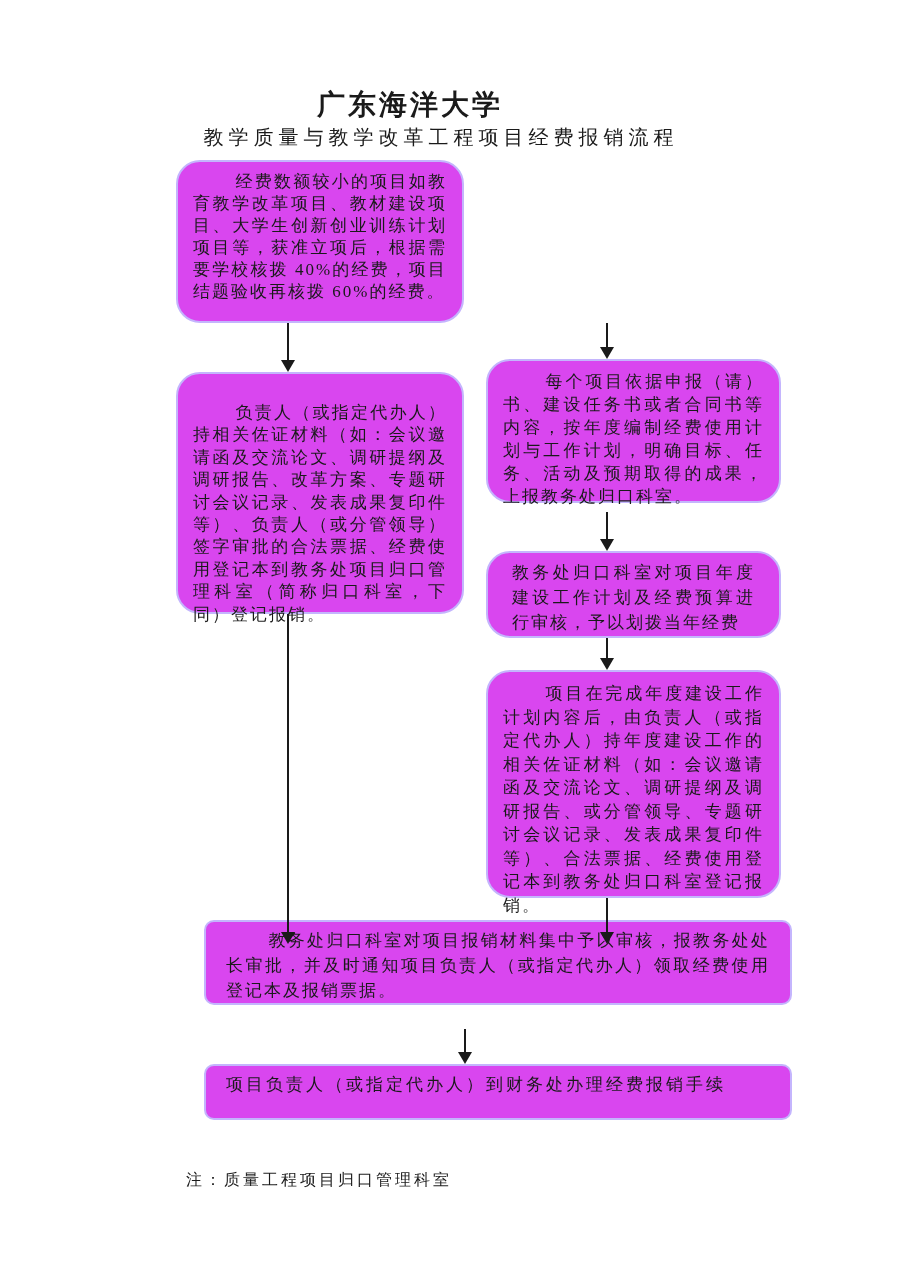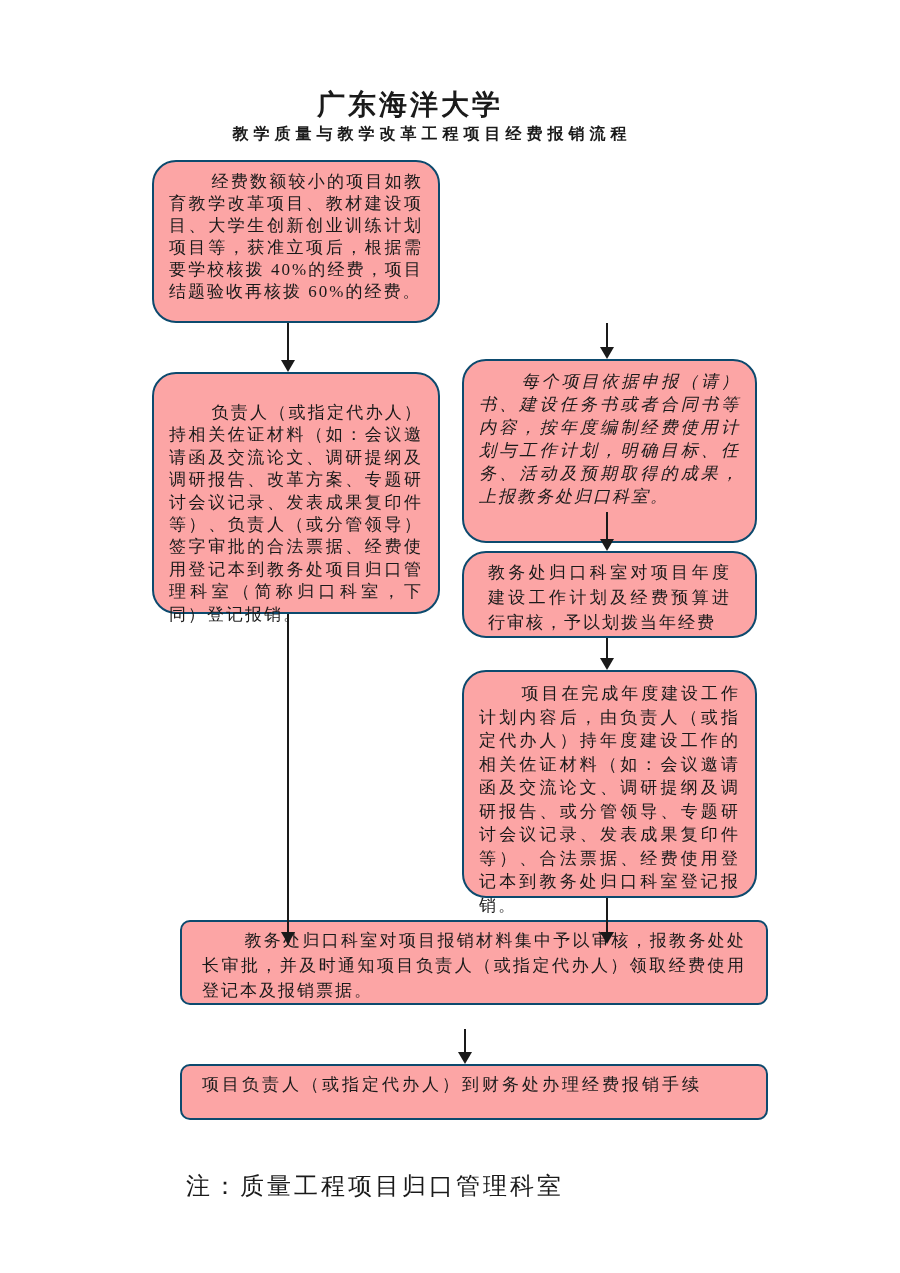--- a/index.html
+++ b/index.html
@@ -23,44 +23,45 @@
     left: 110px;
     width: 600px;
     text-align: center;
     font-size: 28px;
     font-weight: bold;
     letter-spacing: 3px;
   }
   .doc-subtitle {
     position: absolute;
     top: 124px;
-    left: 57px;
+    left: 66px;
     width: 750px;
     text-align: center;
-    font-size: 16px;
-    font-weight: bold;
+    font-size: 20px;
+    font-weight: normal;
     letter-spacing: 5px;
   }
   .flow-box {
     position: absolute;
     box-sizing: border-box;
-    border: 2px solid #0c4a6e;
-    background: #fca5a5;
+    border: 2px solid #c4b5fd;
+    background: #d946ef;
     font-size: 17px;
     text-align: justify;
     text-justify: inter-character;
     text-indent: 2.5em;
     letter-spacing: 2px;
+    margin-left: 24px;
   }
   .round-lg { border-radius: 24px; }
   .round-sm { border-radius: 10px; }
   .box-l1 { left: 152px; top: 160px; width: 288px; height: 163px; padding: 9px 15px; line-height: 22px; }
   .box-r1 { left: 462px; top: 160px; width: 295px; height: 163px; padding: 9px 15px; line-height: 22px; }
   .box-l2 { left: 152px; top: 372px; width: 288px; height: 242px; padding: 28px 15px; line-height: 22.4px; }
-  .box-r2 { left: 462px; top: 359px; width: 295px; height: 184px; padding: 9px 15px; line-height: 23px; font-style: italic; }
+  .box-r2 { left: 462px; top: 359px; width: 295px; height: 144px; padding: 9px 15px; line-height: 23px; }
   .box-r3 { left: 462px; top: 551px; width: 295px; height: 87px; padding: 7px 24px; line-height: 25px; text-indent: 0; }
   .box-r4 { left: 462px; top: 670px; width: 295px; height: 228px; padding: 10px 15px; line-height: 23.5px; }
   .box-w1 { left: 180px; top: 920px; width: 588px; height: 85px; padding: 6px 20px; line-height: 25px; }
   .box-w2 { left: 180px; top: 1064px; width: 588px; height: 56px; padding: 0 20px; line-height: 38px; text-align: left; text-indent: 0; letter-spacing: 3px; }
   .arrow {
     position: absolute;
     width: 14px;
   }
   .arrow .arrow-line {
     position: absolute;
@@ -84,21 +85,21 @@
   .arrow-a2 { left: 600px; top: 323px; height: 36px; }
   .arrow-a3 { left: 600px; top: 512px; height: 39px; }
   .arrow-a4 { left: 600px; top: 638px; height: 32px; }
   .arrow-a5 { left: 281px; top: 614px; height: 330px; }
   .arrow-a6 { left: 600px; top: 898px; height: 46px; }
   .arrow-a7 { left: 458px; top: 1029px; height: 35px; }
   .footnote {
     position: absolute;
     left: 186px;
     top: 1170px;
-    font-size: 24px;
+    font-size: 16px;
     letter-spacing: 3px;
   }
 </style>
 </head>
 <body>
 
 <div class="page">
 
   <div class="doc-title">广东海洋大学</div>
 

